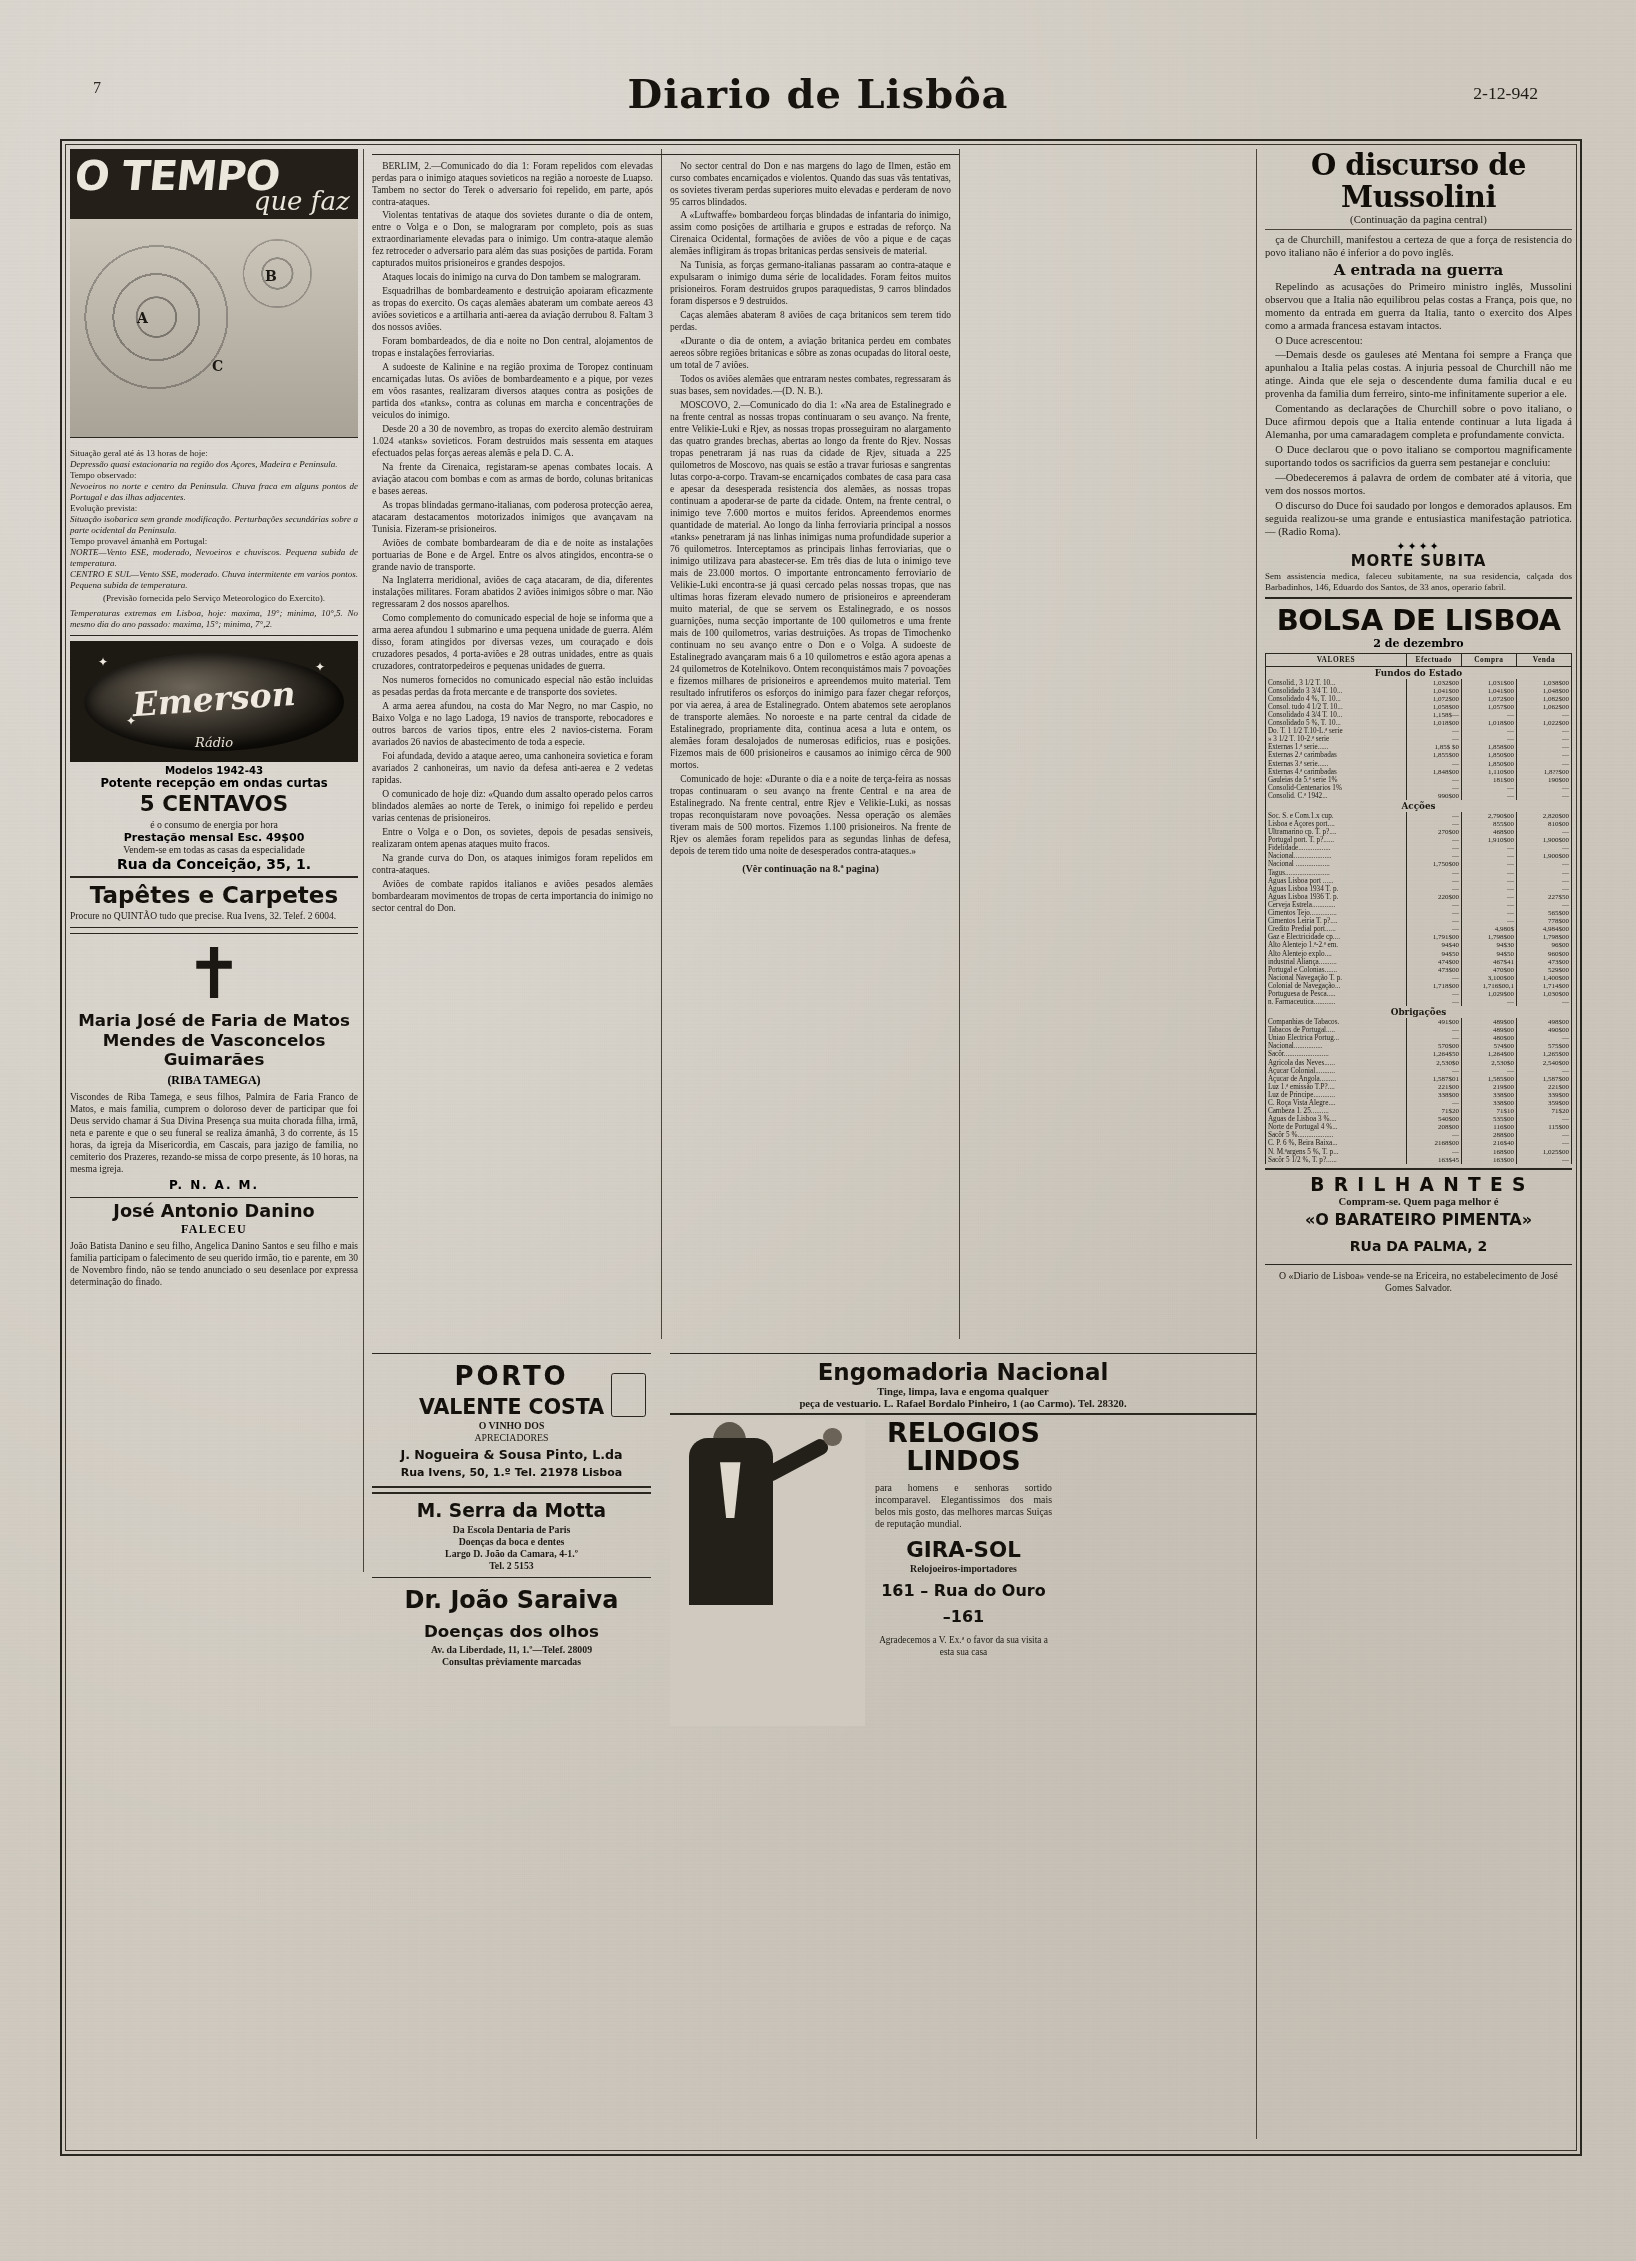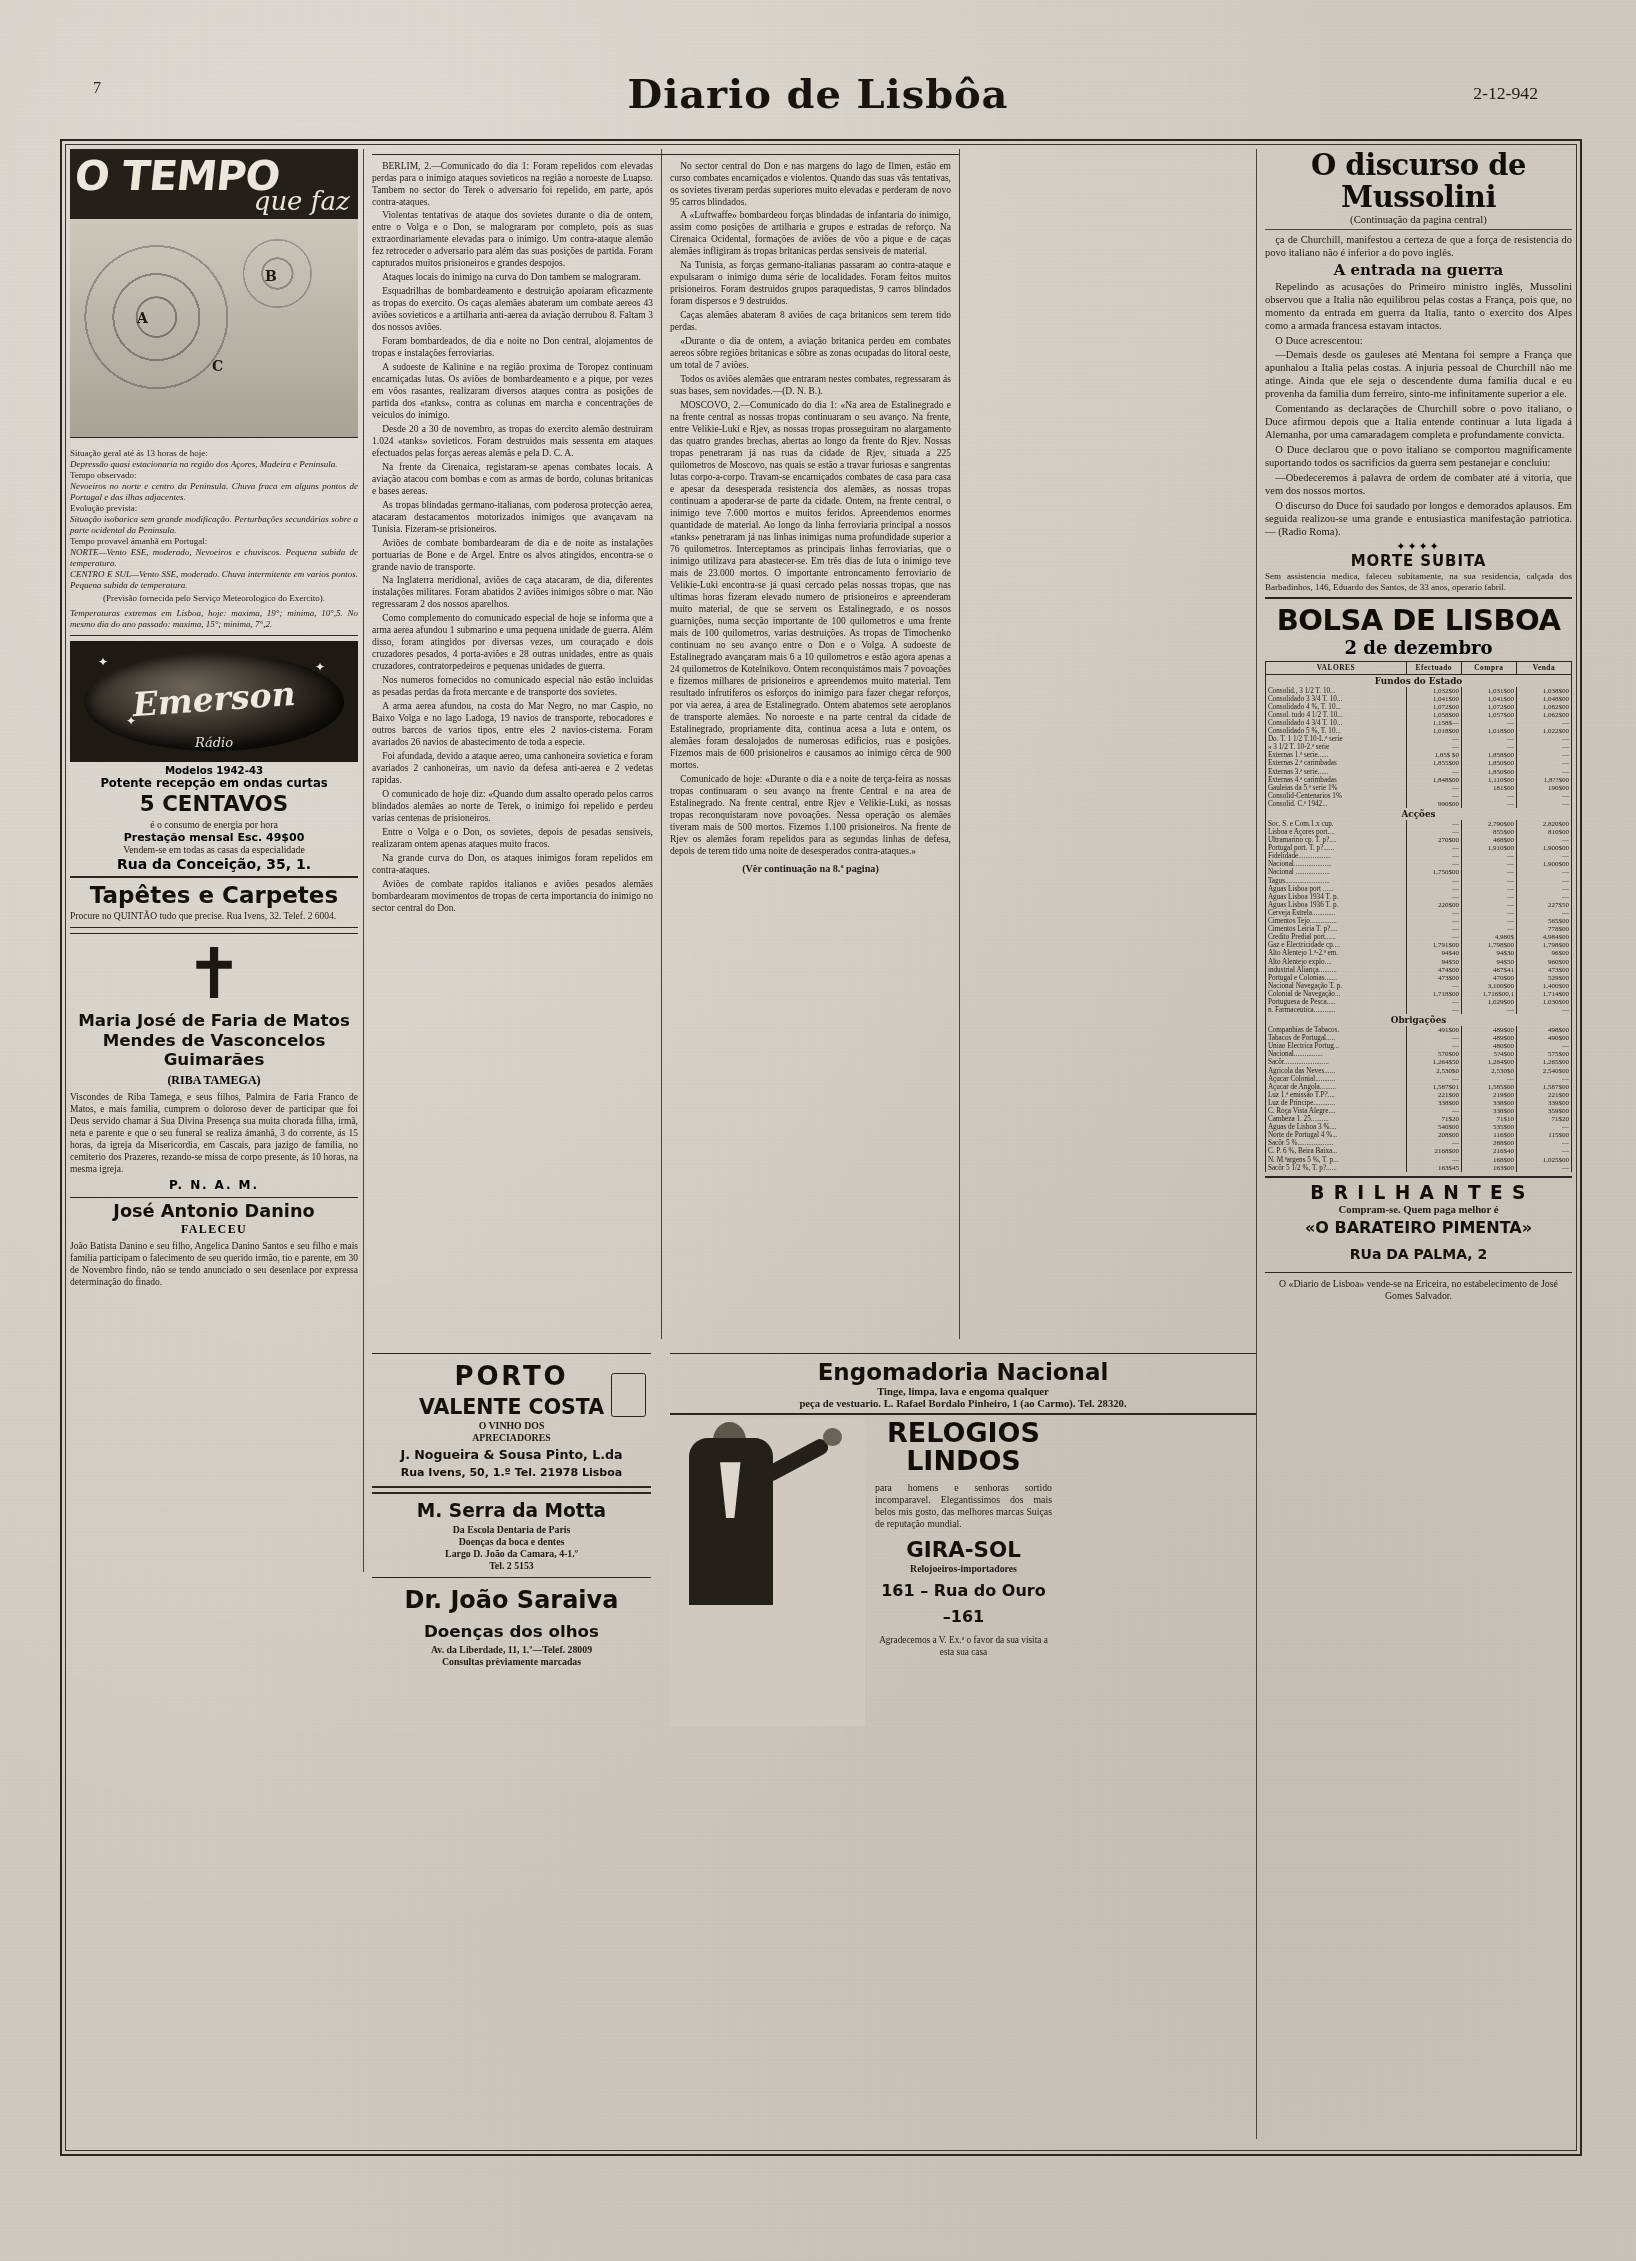--- a/index.html
+++ b/index.html
@@ -266,21 +266,21 @@
     </div>
 
     <div class="col" style="left:0;top:1190px;width:587px;"></div>
 
     <div class="col" id="adPorto" style="left:302px;top:1199px;width:279px;">
       <div class="hr"></div>
       <div style="position:relative;">
         <div class="adhuge" style="font-size:26px;letter-spacing:2.8px;">PORTO</div>
         <div class="adbig" style="font-size:20.5px;">VALENTE COSTA</div>
         <div class="adsm" style="font-weight:bold;">O VINHO DOS</div>
-        <div class="adsm" style="font-weight:bold;">APRECIADORES</div>
+        <div class="adsm" style="font-weight:normal;">APRECIADORES</div>
         <div class="admed" style="font-size:12.6px;margin-top:2.8px;">J. Nogueira &amp; Sousa Pinto, L.da</div>
         <div class="admed" style="font-size:11px;">Rua Ivens, 50, 1.º  Tel. 21978 Lisboa</div>
         <div style="position:absolute;right:4.6px;top:14px;width:33px;height:42px;border:1.4px solid #2a2620;border-radius:2.8px;"></div>
       </div>
       <div class="hr"></div>
 
       <div class="hr"></div>
 
       <div>
         <div class="adbig" style="font-size:18.6px;">M. Serra da Motta</div>
@@ -346,21 +346,21 @@
 
       <div>
         <div class="admed" style="font-size:15px;letter-spacing:0.9px;">MORTE SUBITA</div>
         <div class="txt" style="font-size:9px;line-height:11px;">Sem assistencia medica, faleceu subitamente, na sua residencia, calçada dos Barbadinhos, 146, Eduardo dos Santos, de 33 anos, operario fabril.</div>
       </div>
 
       <div class="hr"></div>
 
       <div>
         <div class="bolsa-title">BOLSA DE LISBOA</div>
-        <div class="center" style="font-size:18px;font-family:'DejaVu Serif',serif;font-weight:bold;margin-bottom:2.8px;">2 de dezembro</div>
+        <div class="center" style="font-size:11px;font-family:'DejaVu Serif',serif;font-weight:bold;margin-bottom:2.8px;">2 de dezembro</div>
 
         <table class="bolsa">
           <thead>
             <tr>
               <th style="width:46%;">VALORES</th>
               <th style="width:18%;">Efectuado</th>
               <th style="width:18%;">Compra</th>
               <th style="width:18%;">Venda</th>
             </tr>
           </thead>

